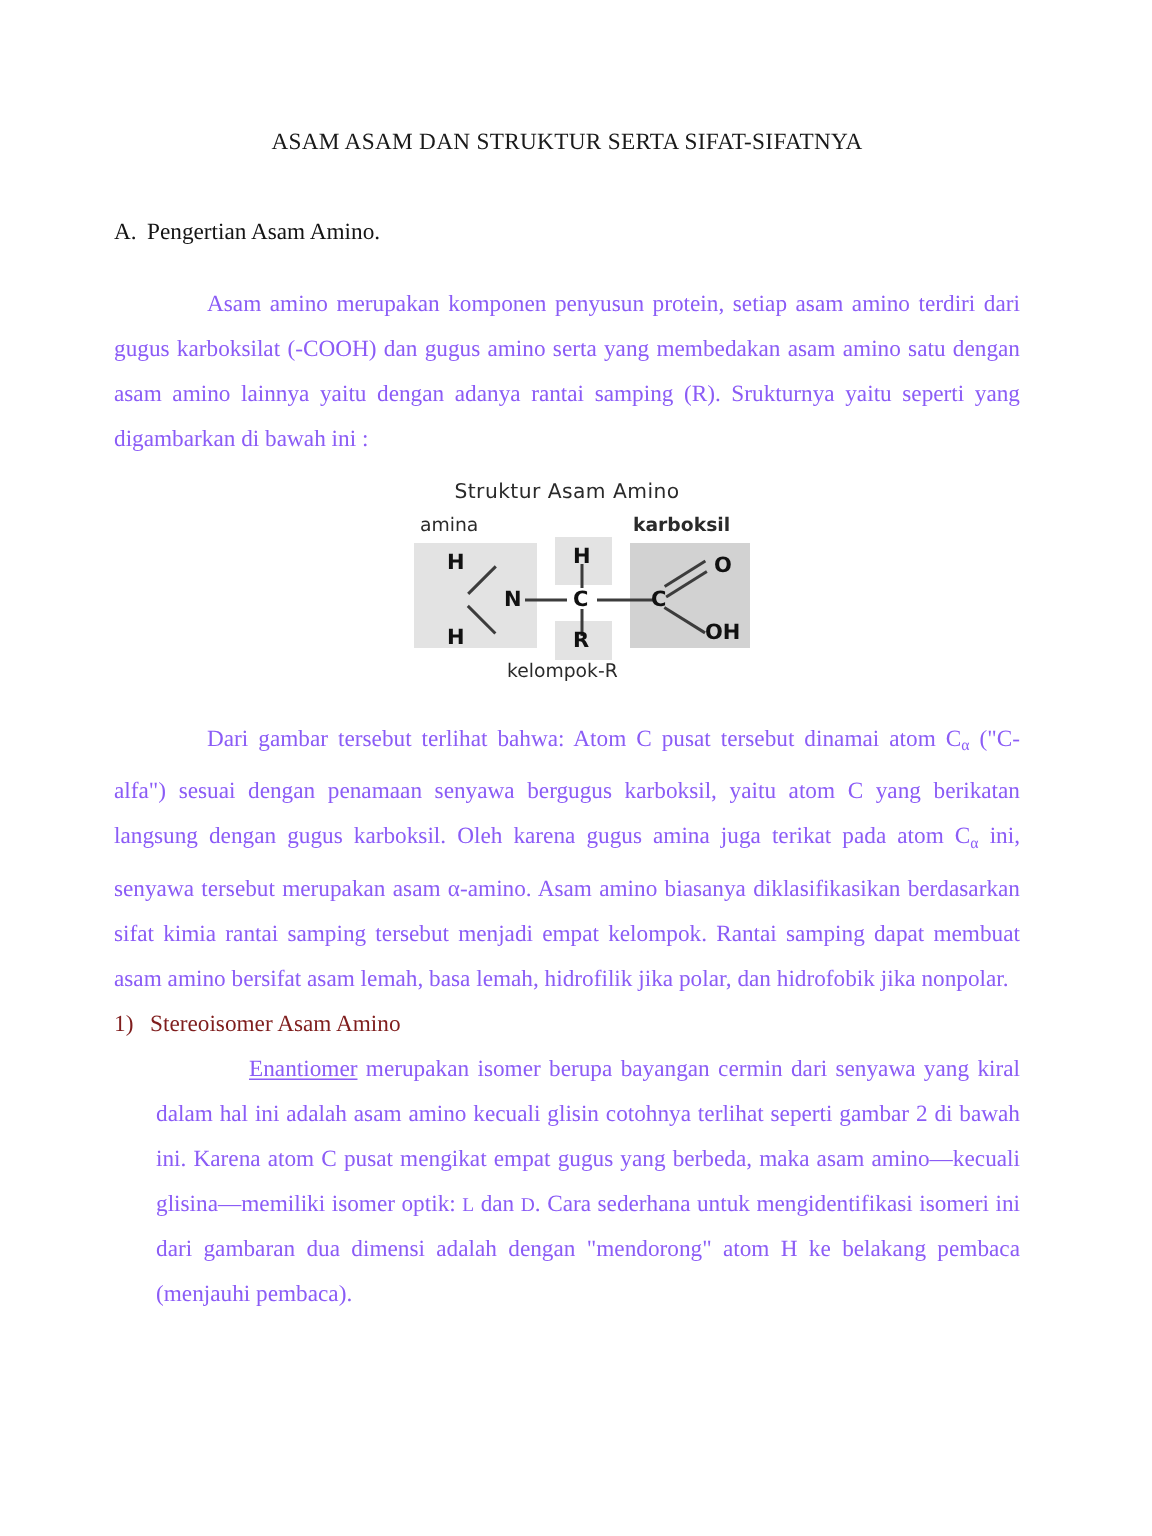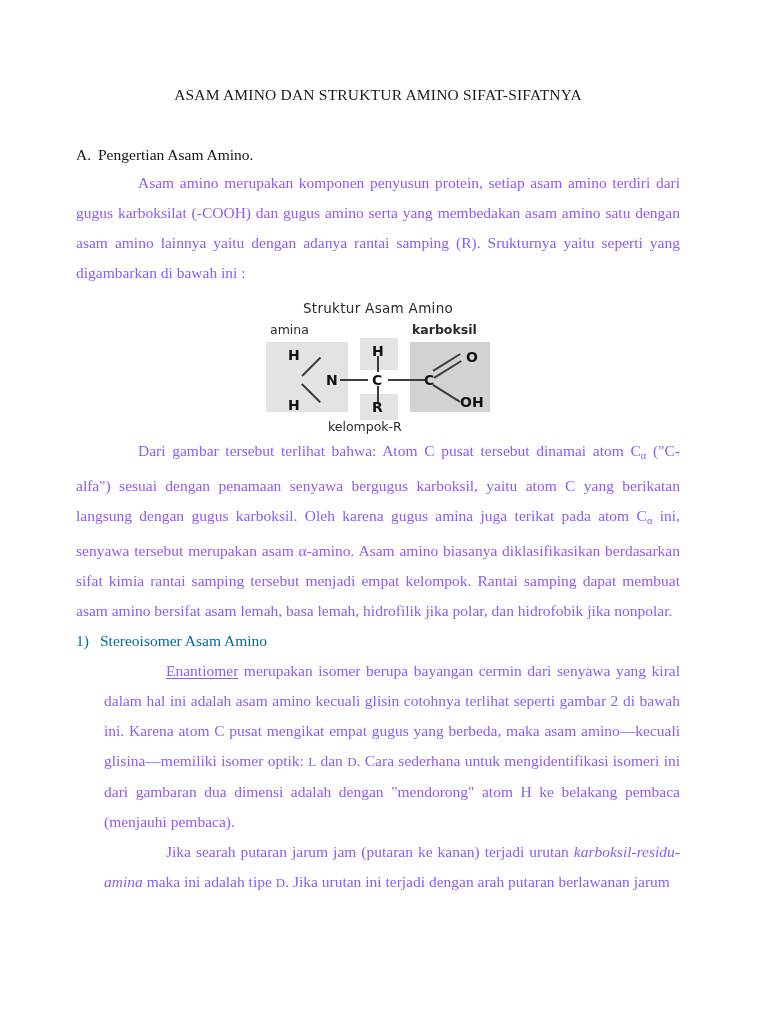--- a/index.html
+++ b/index.html
@@ -31,21 +31,21 @@
   .doc-title {
     text-align: center;
     font-size: 15.5px;
     letter-spacing: 0.2px;
     margin: 0 0 42px 0;
     font-weight: normal;
     color: #1a1a1a;
   }
   .section-head {
     font-size: 15.5px;
-    margin: 0 0 4px 0;
+    margin: 0 0 24px 0;
     padding-left: 0px;
     color: #141414;
   }
   .section-head .lbl {
     display: inline-block;
     width: 22px;
   }
   p.body {
     font-size: 15.5px;
     line-height: 30px;
@@ -55,21 +55,21 @@
     text-indent: 62px;
     color: #8b5cf6;
   }
   .indent-block {
     padding-left: 28px;
   }
   .list-item {
     font-size: 15.5px;
     line-height: 30px;
     margin: 0;
-    color: #0369a1;
+    color: #7f1d1d;
   }
   .list-item .num {
     display: inline-block;
     width: 24px;
   }
   u.plain {
     text-underline-offset: 2px;
   }
   .sc {
     font-size: 13px;
@@ -80,35 +80,35 @@
   sub.alpha {
     font-size: 10.5px;
     vertical-align: -3px;
   }
 
   
   .figure {
     position: relative;
     width: 250px;
     height: 132px;
-    margin: 12px auto 4px auto;
+    margin: 12px auto 26px auto;
   }
   .fig-title {
     position: absolute;
     left: 0; right: 0;
     top: 0px;
     text-align: center;
     font-family: "DejaVu Sans", "Liberation Sans", sans-serif;
     font-size: 13.5px;
     color: #2a2a2a;
     letter-spacing: 0.3px;
   }
   .fig-canvas {
     position: absolute;
-    left: 7px;
+    left: 17px;
     top: 22px;
     width: 250px;
     height: 110px;
   }
   .lab {
     position: absolute;
     font-family: "DejaVu Sans", "Liberation Sans", sans-serif;
     font-size: 12.5px;
     color: #2a2a2a;
   }
@@ -142,21 +142,21 @@
     background: #3c3c3c;
     transform-origin: 0 50%;
   }
 </style>
 </head>
 <body>
 
 <div class="page">
   <div class="content">
 
-    <h1 class="doc-title">ASAM AMINO DAN STRUKTUR AMINO SIFAT-SIFATNYA</h1>
+    <h1 class="doc-title">ASAM ASAM DAN STRUKTUR SERTA SIFAT-SIFATNYA</h1>
 
     <div class="section-head">
       <span class="lbl">A.</span><span>Pengertian Asam Amino.</span>
     </div>
 
     <p class="body">Asam amino merupakan komponen penyusun protein, setiap asam amino terdiri dari gugus karboksilat (-COOH)  dan gugus amino serta yang membedakan asam amino satu dengan asam amino lainnya yaitu dengan adanya rantai samping (R). Srukturnya yaitu seperti yang digambarkan di bawah ini :</p>
 
     <div class="figure">
       <div class="fig-title">Struktur Asam Amino</div>
       <div class="fig-canvas">
@@ -202,17 +202,16 @@
     <p class="body"><span>Dari gambar tersebut terlihat bahwa: Atom C pusat tersebut dinamai atom C</span><sub class="alpha">α</sub><span> ("C-alfa") sesuai dengan penamaan senyawa bergugus karboksil, yaitu atom C yang berikatan langsung dengan gugus karboksil. Oleh karena gugus amina juga terikat pada atom C</span><sub class="alpha">α</sub><span> ini, senyawa tersebut merupakan asam α-amino. Asam amino biasanya diklasifikasikan berdasarkan sifat kimia rantai samping tersebut menjadi empat kelompok. Rantai samping dapat membuat asam amino bersifat asam lemah, basa lemah, hidrofilik jika polar, dan hidrofobik jika nonpolar.</span></p>
 
     <div class="list-item">
       <span class="num">1)</span><span>Stereoisomer Asam Amino</span>
     </div>
 
     <div class="indent-block">
 
       <p class="body"><u class="plain">Enantiomer</u><span> merupakan isomer berupa bayangan cermin dari senyawa yang kiral dalam hal ini adalah asam amino kecuali glisin cotohnya terlihat seperti gambar 2 di bawah ini. Karena atom C pusat mengikat empat gugus yang berbeda, maka asam amino—kecuali glisina—memiliki isomer optik: </span><span class="sc">L</span><span> dan </span><span class="sc">D</span><span>. Cara sederhana untuk mengidentifikasi isomeri ini dari gambaran dua dimensi adalah dengan "mendorong" atom H ke belakang pembaca (menjauhi pembaca).</span></p>
 
-      <p class="body"><span>Jika searah putaran jarum jam (putaran ke kanan) terjadi urutan </span><em class="ital">karboksil-residu-amina</em><span> maka ini adalah tipe </span><span class="sc">D</span><span>. Jika urutan ini terjadi dengan arah putaran berlawanan jarum</span></p>
     </div>
 
   </div>
 </div>
 
 </body></html>

